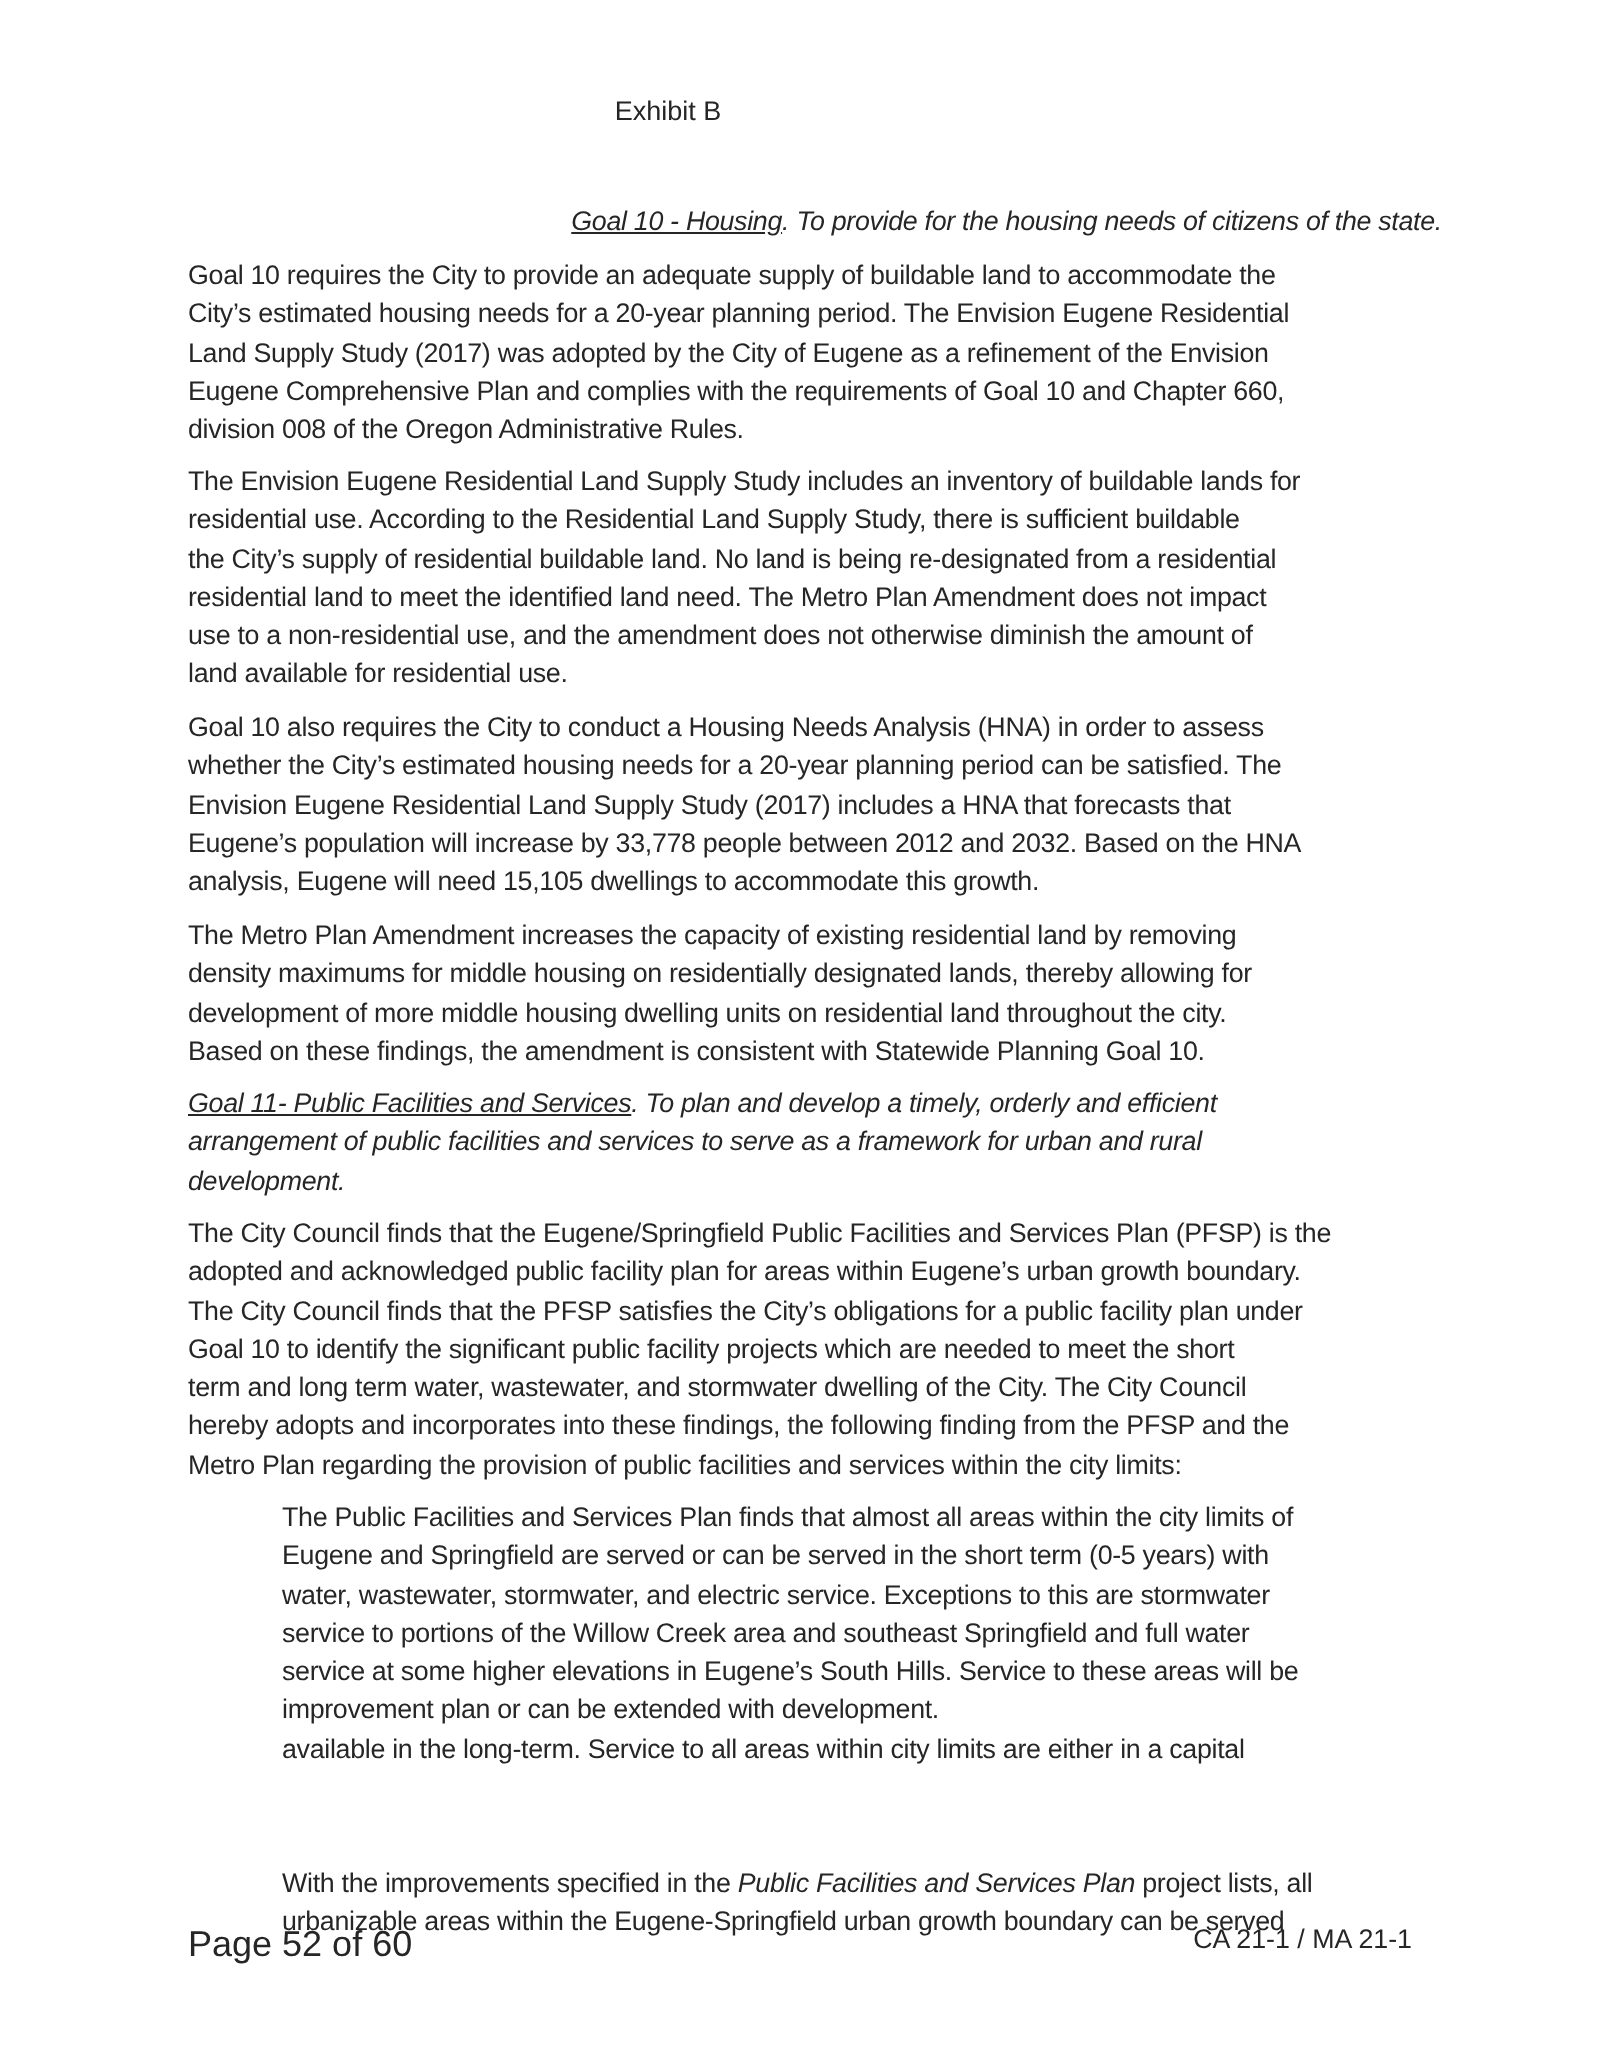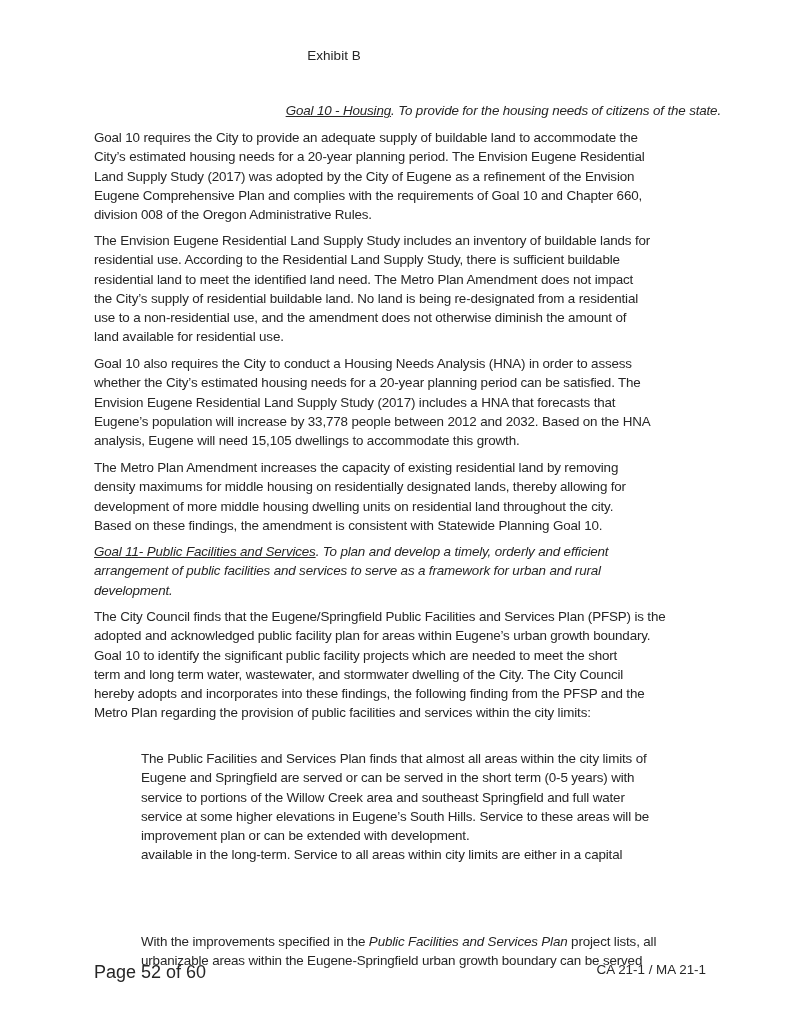--- a/index.html
+++ b/index.html
@@ -33,22 +33,22 @@
     <div class="line">Goal 10 requires the City to provide an adequate supply of buildable land to accommodate the</div>
     <div class="line">City’s estimated housing needs for a 20-year planning period. The Envision Eugene Residential</div>
     <div class="line">Land Supply Study (2017) was adopted by the City of Eugene as a refinement of the Envision</div>
     <div class="line">Eugene Comprehensive Plan and complies with the requirements of Goal 10 and Chapter 660,</div>
     <div class="line">division 008 of the Oregon Administrative Rules.</div>
   </div>
 
   <div class="para" style="top:231px;">
     <div class="line">The Envision Eugene Residential Land Supply Study includes an inventory of buildable lands for</div>
     <div class="line">residential use. According to the Residential Land Supply Study, there is sufficient buildable</div>
+    <div class="line">the City’s supply of residential buildable land. No land is being re-designated from a residential</div>
     <div class="line">residential land to meet the identified land need.  The Metro Plan Amendment does not impact</div>
-    <div class="line">the City’s supply of residential buildable land. No land is being re-designated from a residential</div>
     <div class="line">use to a non-residential use, and the amendment does not otherwise diminish the amount of</div>
     <div class="line">land available for residential use.</div>
   </div>
 
   <div class="para" style="top:354px;">
     <div class="line">Goal 10 also requires the City to conduct a Housing Needs Analysis (HNA) in order to assess</div>
     <div class="line">whether the City’s estimated housing needs for a 20-year planning period can be satisfied. The</div>
     <div class="line">Envision Eugene Residential Land Supply Study (2017) includes a HNA that forecasts that</div>
     <div class="line">Eugene’s population will increase by 33,778 people between 2012 and 2032. Based on the HNA</div>
     <div class="line">analysis, Eugene will need 15,105 dwellings to accommodate this growth.</div>
@@ -65,29 +65,31 @@
     <div class="line i">
       <span class="u">Goal 11- Public Facilities and Services</span><span>. To plan and develop a timely, orderly and efficient</span>
     </div>
     <div class="line i">arrangement of public facilities and services to serve as a framework for urban and rural</div>
     <div class="line i">development.</div>
   </div>
 
   <div class="para" style="top:607px;">
     <div class="line">The City Council finds that the Eugene/Springfield Public Facilities and Services Plan (PFSP) is the</div>
     <div class="line">adopted and acknowledged public facility plan for areas within Eugene’s urban growth boundary.</div>
+    <div class="line">The City Council finds that the PFSP satisfies the City’s obligations for a public facility plan under</div>
     <div class="line">Goal 10 to identify the significant public facility projects which are needed to meet the short</div>
     <div class="line">term and long term water, wastewater, and stormwater dwelling of the City.  The City Council</div>
     <div class="line">hereby adopts and incorporates into these findings, the following finding from the PFSP and the</div>
     <div class="line">Metro Plan regarding the provision of public facilities and services within the city limits:</div>
   </div>
 
   <div class="para indent" style="top:749px;">
     <div class="line">The Public Facilities and Services Plan finds that almost all areas within the city limits of</div>
     <div class="line">Eugene and Springfield are served or can be served in the short term (0-5 years) with</div>
+    <div class="line">water, wastewater, stormwater, and electric service.  Exceptions to this are stormwater</div>
     <div class="line">service to portions of the Willow Creek area and southeast Springfield and full water</div>
     <div class="line">service at some higher elevations in Eugene’s South Hills.  Service to these areas will be</div>
     <div class="line">improvement plan or can be extended with development.</div>
     <div class="line">available in the long-term.  Service to all areas within city limits are either in a capital</div>
   </div>
 
   <div class="para indent" style="top:932px;">
     <div class="line">
       <span>With the improvements specified in the </span><span class="i">Public Facilities and Services Plan</span><span> project lists, all</span>
     </div>

